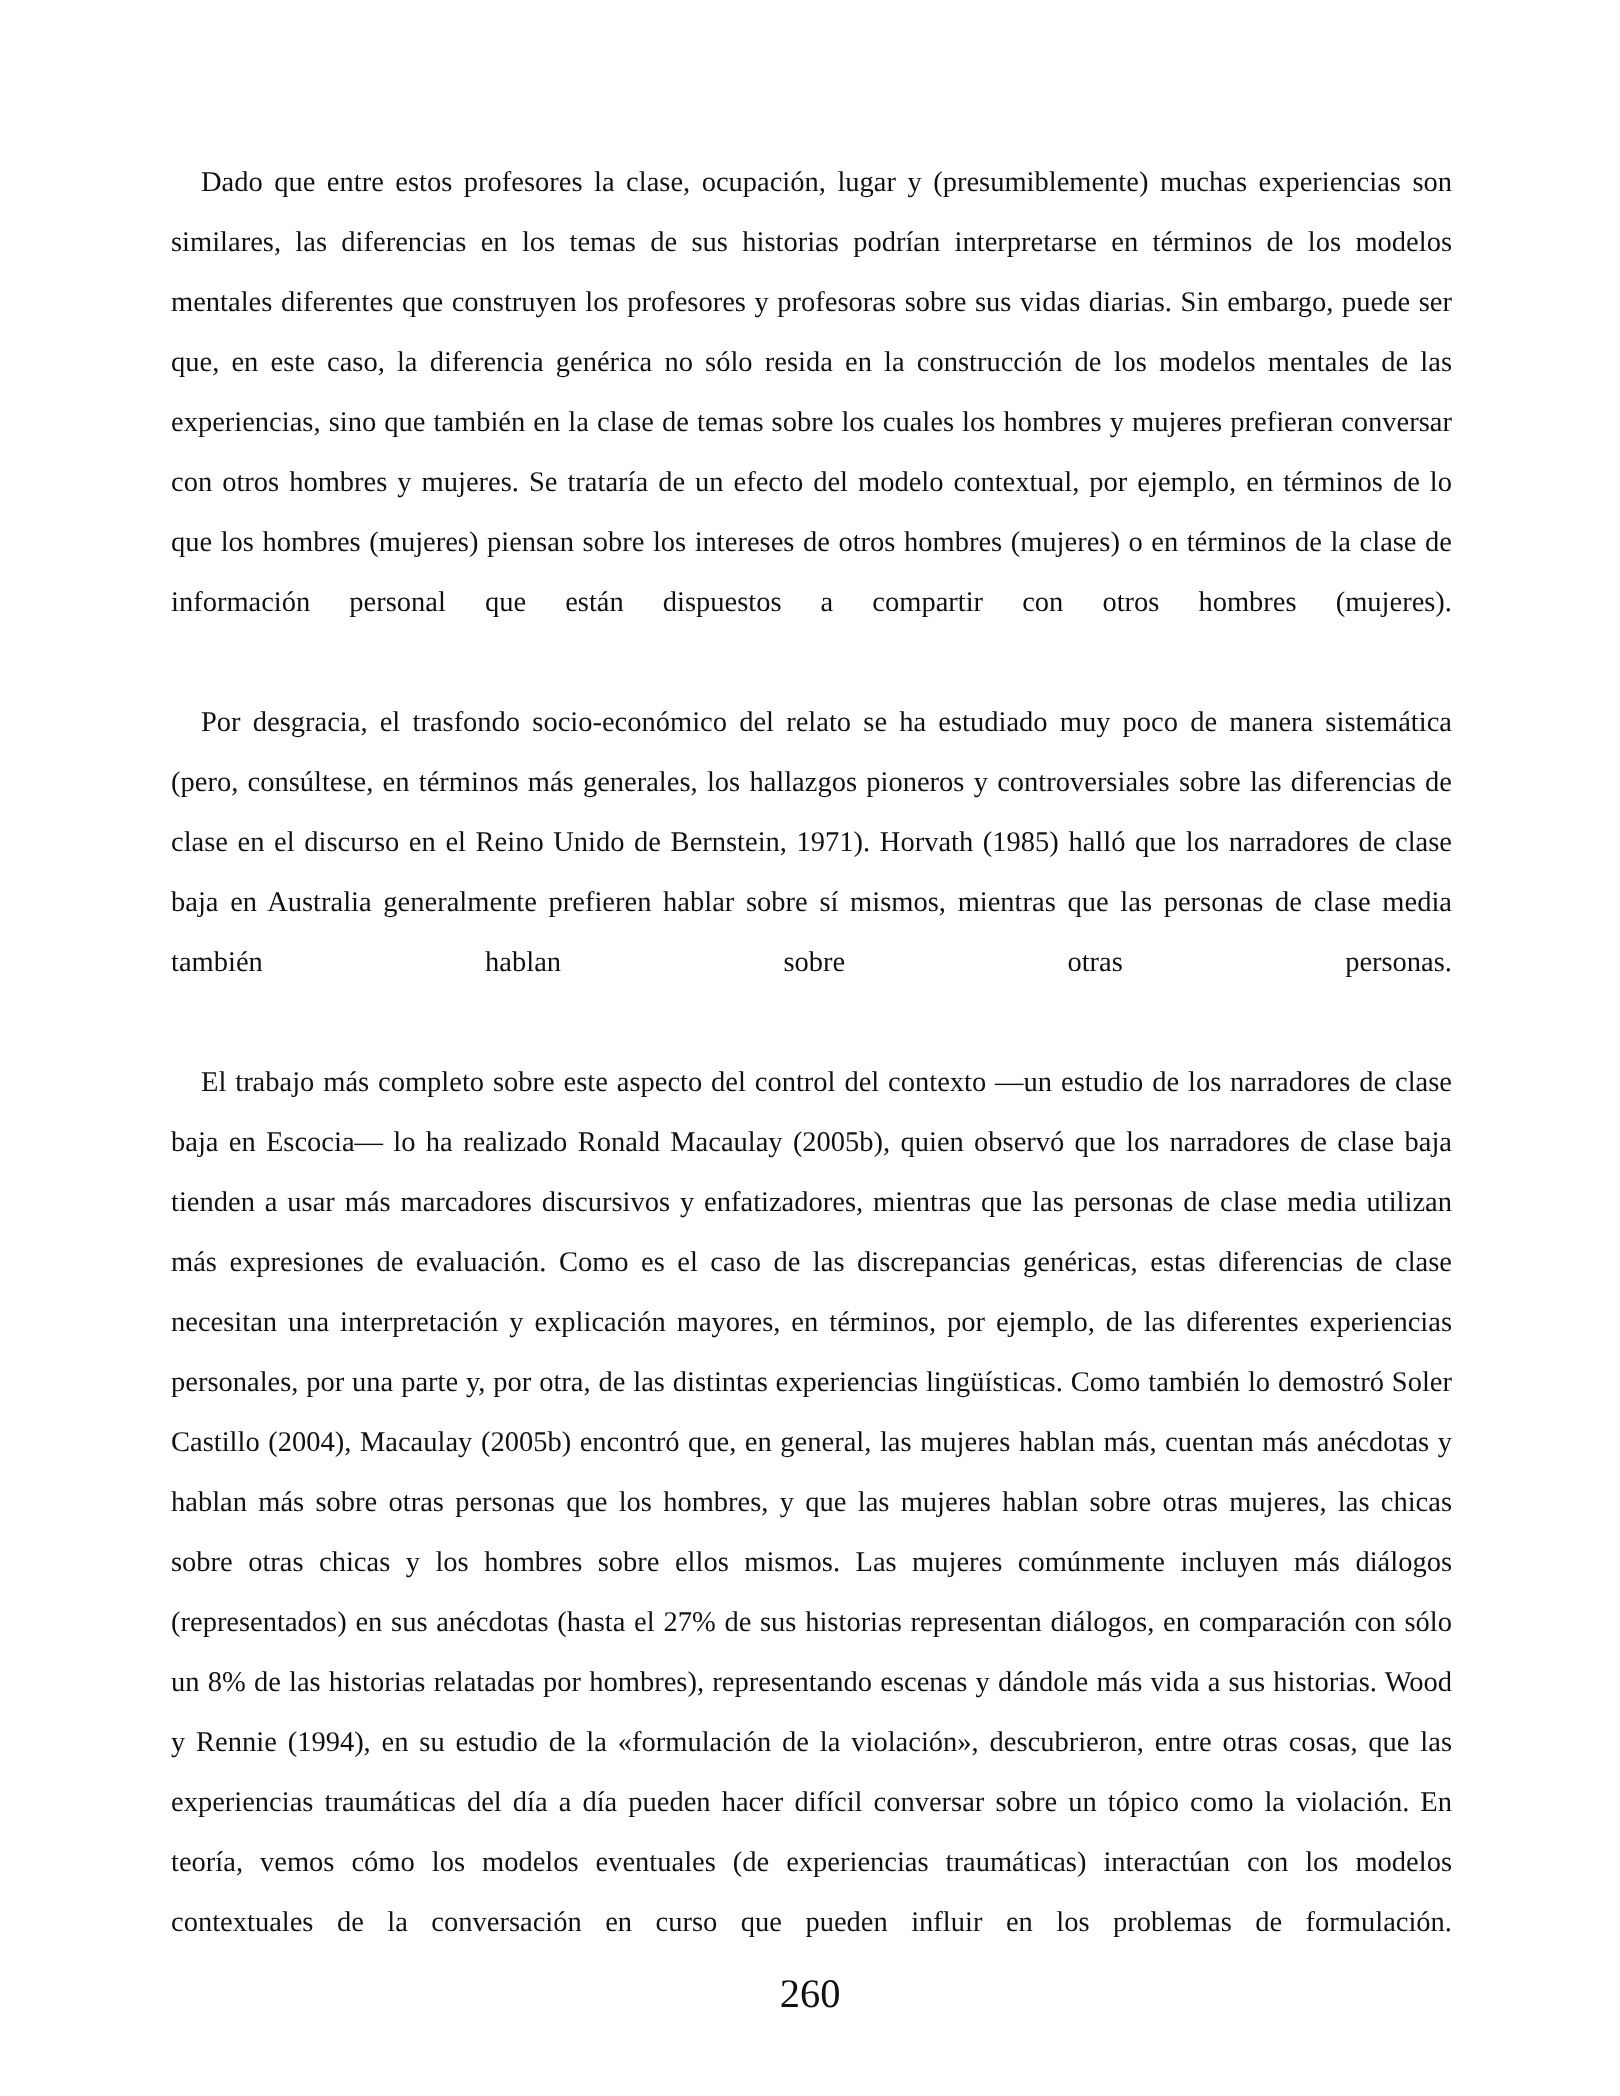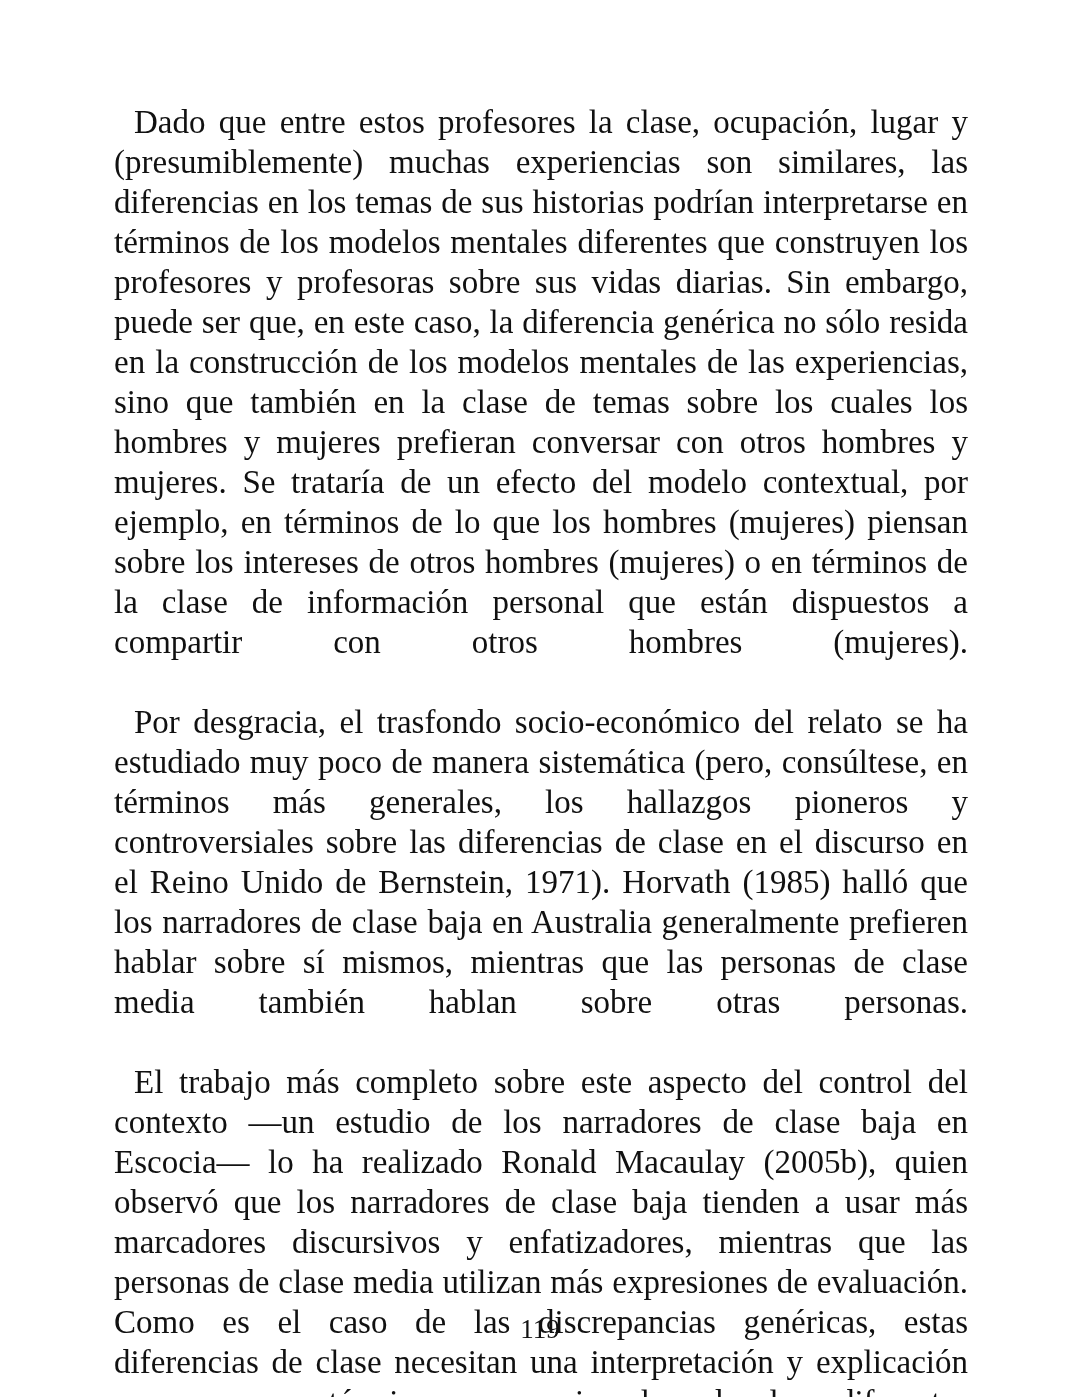--- a/index.html
+++ b/index.html
@@ -31,21 +31,21 @@
     position: absolute;
     left: 114px;
     top: 102px;
     width: 854px;
   }
 
   p.para {
     margin: 0;
     text-align: justify;
     text-justify: inter-word;
-    font-size: 33px;
+    font-size: 19px;
     line-height: 40px;
     text-indent: 20px;
     hyphens: none;
     word-spacing: 0.01em;
     font-family: Liberation Serif, serif;
   }
 
   
   p.para::after {
     content: "";
@@ -73,15 +73,15 @@
   <div id="text-column">
 
     <p class="para">Dado que entre estos profesores la clase, ocupación, lugar y (presumiblemente) muchas experiencias son similares, las diferencias en los temas de sus historias podrían interpretarse en términos de los modelos mentales diferentes que construyen los profesores y profesoras sobre sus vidas diarias. Sin embargo, puede ser que, en este caso, la diferencia genérica no sólo resida en la construcción de los modelos mentales de las experiencias, sino que también en la clase de temas sobre los cuales los hombres y mujeres prefieran conversar con otros hombres y mujeres. Se trataría de un efecto del modelo contextual, por ejemplo, en términos de lo que los hombres (mujeres) piensan sobre los intereses de otros hombres (mujeres) o en términos de la clase de información personal que están dispuestos a compartir con otros hombres (mujeres).</p>
 
     <p class="para">Por desgracia, el trasfondo socio-económico del relato se ha estudiado muy poco de manera sistemática (pero, consúltese, en términos más generales, los hallazgos pioneros y controversiales sobre las diferencias de clase en el discurso en el Reino Unido de Bernstein, 1971). Horvath (1985) halló que los narradores de clase baja en Australia generalmente prefieren hablar sobre sí mismos, mientras que las personas de clase media también hablan sobre otras personas.</p>
 
     <p class="para">El trabajo más completo sobre este aspecto del control del contexto —un estudio de los narradores de clase baja en Escocia— lo ha realizado Ronald Macaulay (2005b), quien observó que los narradores de clase baja tienden a usar más marcadores discursivos y enfatizadores, mientras que las personas de clase media utilizan más expresiones de evaluación. Como es el caso de las discrepancias genéricas, estas diferencias de clase necesitan una interpretación y explicación mayores, en términos, por ejemplo, de las diferentes experiencias personales, por una parte y, por otra, de las distintas experiencias lingüísticas. Como también lo demostró Soler Castillo (2004), Macaulay (2005b) encontró que, en general, las mujeres hablan más, cuentan más anécdotas y hablan más sobre otras personas que los hombres, y que las mujeres hablan sobre otras mujeres, las chicas sobre otras chicas y los hombres sobre ellos mismos. Las mujeres comúnmente incluyen más diálogos (representados) en sus anécdotas (hasta el 27% de sus historias representan diálogos, en comparación con sólo un 8% de las historias relatadas por hombres), representando escenas y dándole más vida a sus historias. Wood y Rennie (1994), en su estudio de la «formulación de la violación», descubrieron, entre otras cosas, que las experiencias traumáticas del día a día pueden hacer difícil conversar sobre un tópico como la violación. En teoría, vemos cómo los modelos eventuales (de experiencias traumáticas) interactúan con los modelos contextuales de la conversación en curso que pueden influir en los problemas de formulación.</p>
 
   </div>
 
-  <div id="page-number">119</div>
+  <div id="page-number">260</div>
 
 </div>
 
 </body></html>

